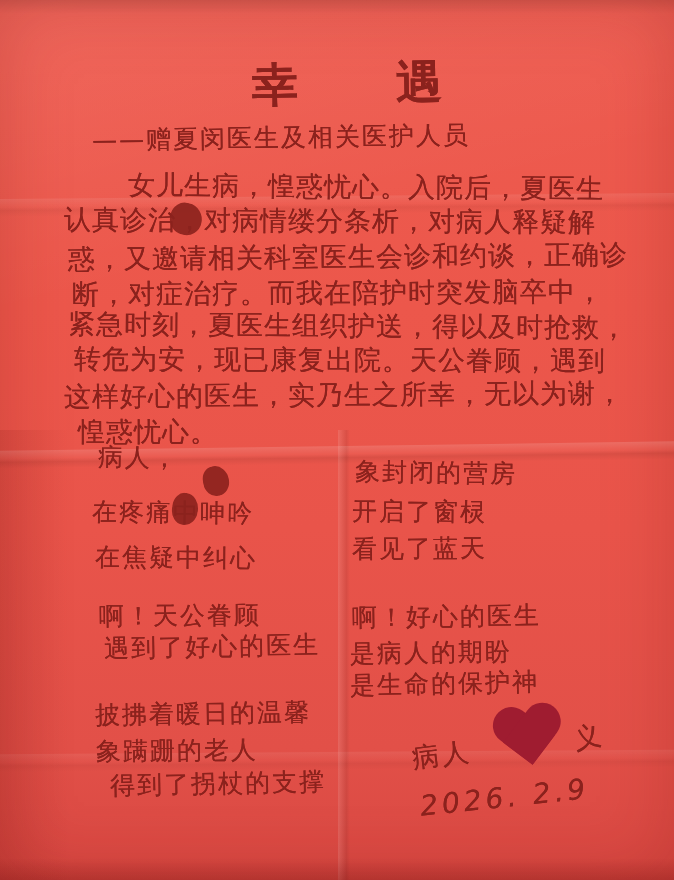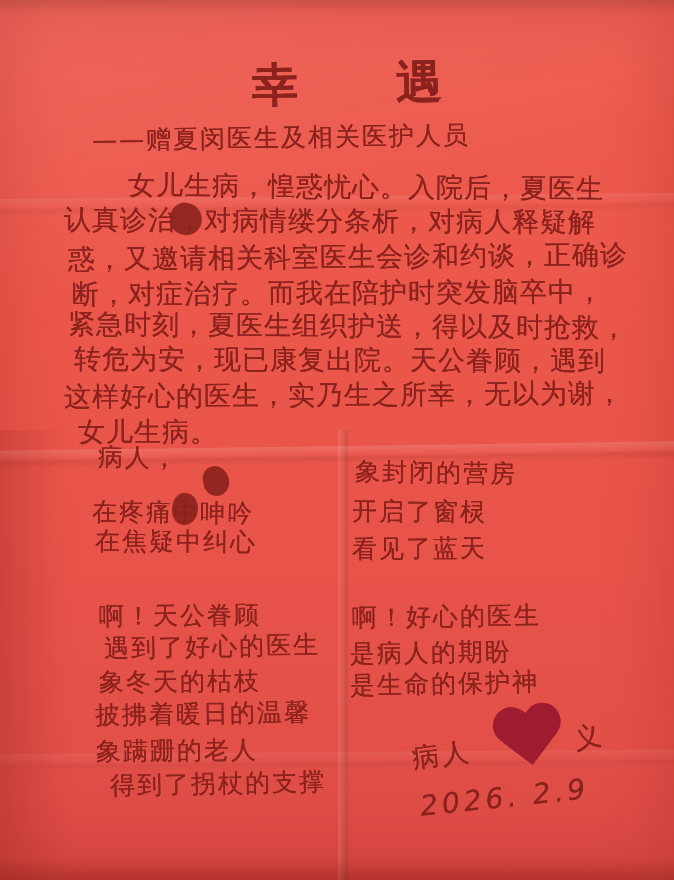--- a/index.html
+++ b/index.html
@@ -75,28 +75,27 @@
 
   <div class="ink dedication" style="left:92px;top:124px;transform:rotate(-0.8deg)">——赠夏闵医生及相关医护人员</div>
 
   <div class="ink para" style="left:128px;top:172px;transform:rotate(0.5deg)">女儿生病，惶惑忧心。入院后，夏医生</div>
   <div class="ink para" style="left:64px;top:206px;transform:rotate(0.3deg)">认真诊治，对病情缕分条析，对病人释疑解</div>
   <div class="ink para" style="left:68px;top:242px;transform:rotate(-0.5deg)">惑，又邀请相关科室医生会诊和约谈，正确诊</div>
   <div class="ink para" style="left:72px;top:278px;transform:rotate(-0.3deg)">断，对症治疗。而我在陪护时突发脑卒中，</div>
   <div class="ink para" style="left:68px;top:311px;transform:rotate(0.4deg)">紧急时刻，夏医生组织护送，得以及时抢救，</div>
   <div class="ink para" style="left:74px;top:345px;transform:rotate(0.2deg)">转危为安，现已康复出院。天公眷顾，遇到</div>
   <div class="ink para" style="left:64px;top:380px;transform:rotate(-0.4deg)">这样好心的医生，实乃生之所幸，无以为谢，</div>
-  <div class="ink para" style="left:78px;top:417px;transform:rotate(0deg)">女儿生病。</div>
+  <div class="ink para" style="left:78px;top:417px;transform:rotate(0deg)">惶惑忧心。</div>
 
   <div class="ink poem" style="left:98px;top:444px;transform:rotate(1deg)">病人，</div>
   <div class="ink poem" style="left:92px;top:499px;transform:rotate(0.6deg)">在疼痛中呻吟</div>
-  <div class="ink poem" style="left:95px;top:528px;transform:rotate(0.4deg)">在焦疑中纠心</div>
+  <div class="ink poem" style="left:95px;top:544px;transform:rotate(0.4deg)">在焦疑中纠心</div>
   <div class="ink poem" style="left:99px;top:602px;transform:rotate(-0.6deg)">啊！天公眷顾</div>
   <div class="ink poem" style="left:104px;top:633px;transform:rotate(-1deg)">遇到了好心的医生</div>
-  <div class="ink poem" style="left:99px;top:668px;transform:rotate(-0.4deg)">象冬天的枯枝</div>
   <div class="ink poem" style="left:95px;top:700px;transform:rotate(-0.8deg)">披拂着暖日的温馨</div>
   <div class="ink poem" style="left:96px;top:737px;transform:rotate(-0.6deg)">象蹒跚的老人</div>
   <div class="ink poem" style="left:110px;top:770px;transform:rotate(-1deg)">得到了拐杖的支撑</div>
 
   <div class="ink poem" style="left:355px;top:459px;transform:rotate(0.8deg)">象封闭的营房</div>
   <div class="ink poem" style="left:352px;top:498px;transform:rotate(0.5deg)">开启了窗棂</div>
   <div class="ink poem" style="left:352px;top:535px;transform:rotate(-0.4deg)">看见了蓝天</div>
   <div class="ink poem" style="left:352px;top:603px;transform:rotate(-0.8deg)">啊！好心的医生</div>
   <div class="ink poem" style="left:350px;top:639px;transform:rotate(-0.8deg)">是病人的期盼</div>
   <div class="ink poem" style="left:350px;top:670px;transform:rotate(-1.2deg)">是生命的保护神</div>

